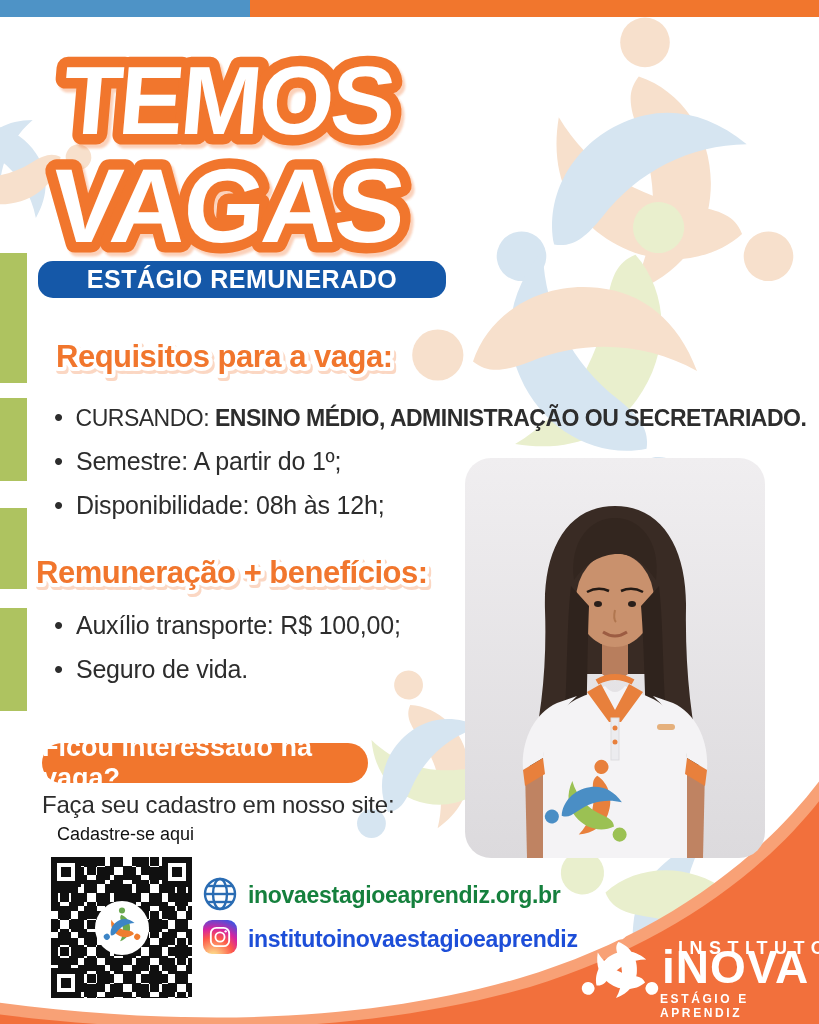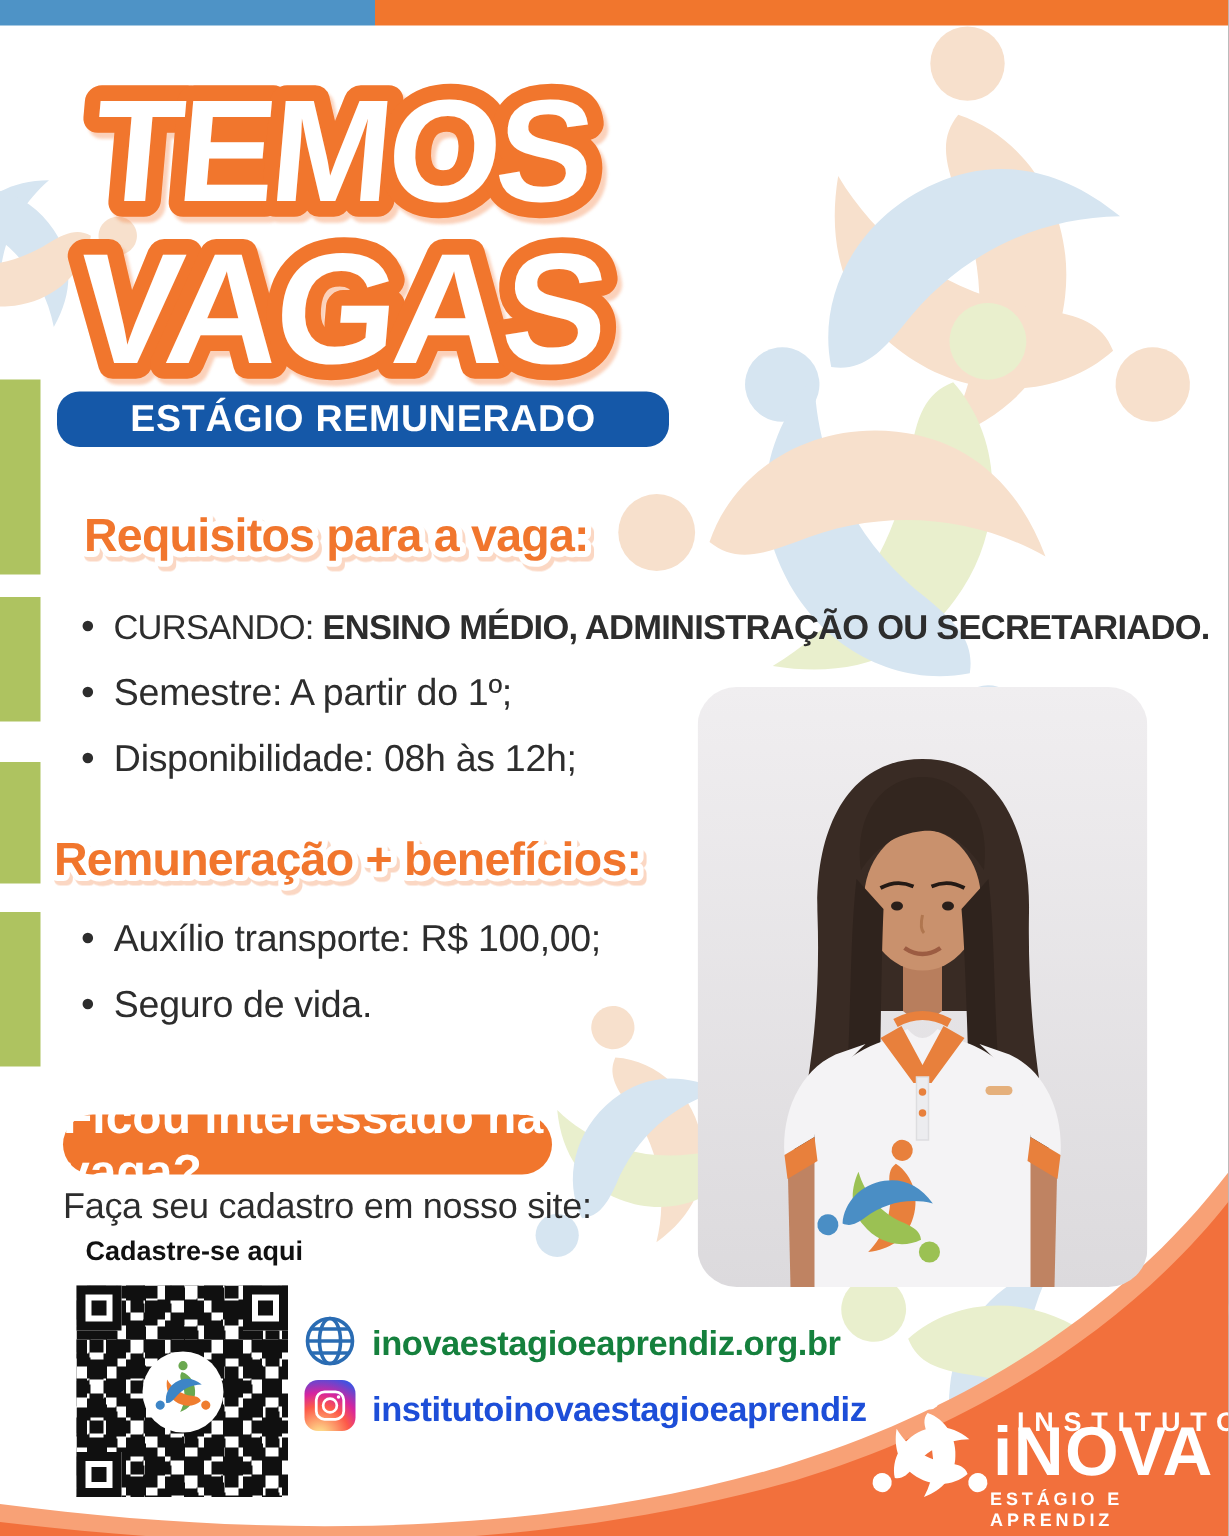--- a/index.html
+++ b/index.html
@@ -40,24 +40,24 @@
     paint-order:stroke;letter-spacing:-.5px;}
   
   .blist{margin:16px;padding:0;list-style:none;color:var(--text);}
   .blist li{white-space:nowrap;font-size:25px;margin-bottom:13px;letter-spacing:-.2px;}
   .blist li::before{content:"\2022";margin-right:13px;font-size:26px;}
   .req{left:38px;top:386px;width:780px;}
   .ben{left:38px;top:594px;width:780px;}
   .lead-li{font-size:23px !important;letter-spacing:-.5px !important;}
   
   .pill{left:42px;top:743px;width:326px;height:40px;border-radius:20px;
-    background:var(--accent);color:#fff;font-weight:bold;font-size:32px;
+    background:var(--accent);color:#fff;font-weight:bold;font-size:27px;
     display:flex;align-items:center;justify-content:center;}
   .instruction{left:42px;top:791px;font-size:24px;color:var(--text);letter-spacing:-.2px;}
-  .qr-label{left:57px;top:824px;font-size:18px;font-weight:bold;color:#111;}
+  .qr-label{left:57px;top:824px;font-size:18px;font-weight:normal;color:#111;}
   
   .qr{left:45px;top:851px;width:153px;height:153px;background:#fff;}
   .qr-pattern{position:absolute;inset:6px;
     background:
       repeating-conic-gradient(#101010 0% 25%, transparent 0% 50%) 0 0/18px 18px,
       repeating-conic-gradient(#101010 0% 25%, transparent 0% 50%) 7px 10px/26px 26px;
   }
   .finder{position:absolute;width:30px;height:30px;background:#fff;border:6px solid #101010;box-sizing:border-box;}
   .finder::after{content:"";position:absolute;inset:4px;background:#101010;}
   .f-tl{left:6px;top:6px;} .f-tr{right:6px;top:6px;} .f-bl{left:6px;bottom:6px;}

